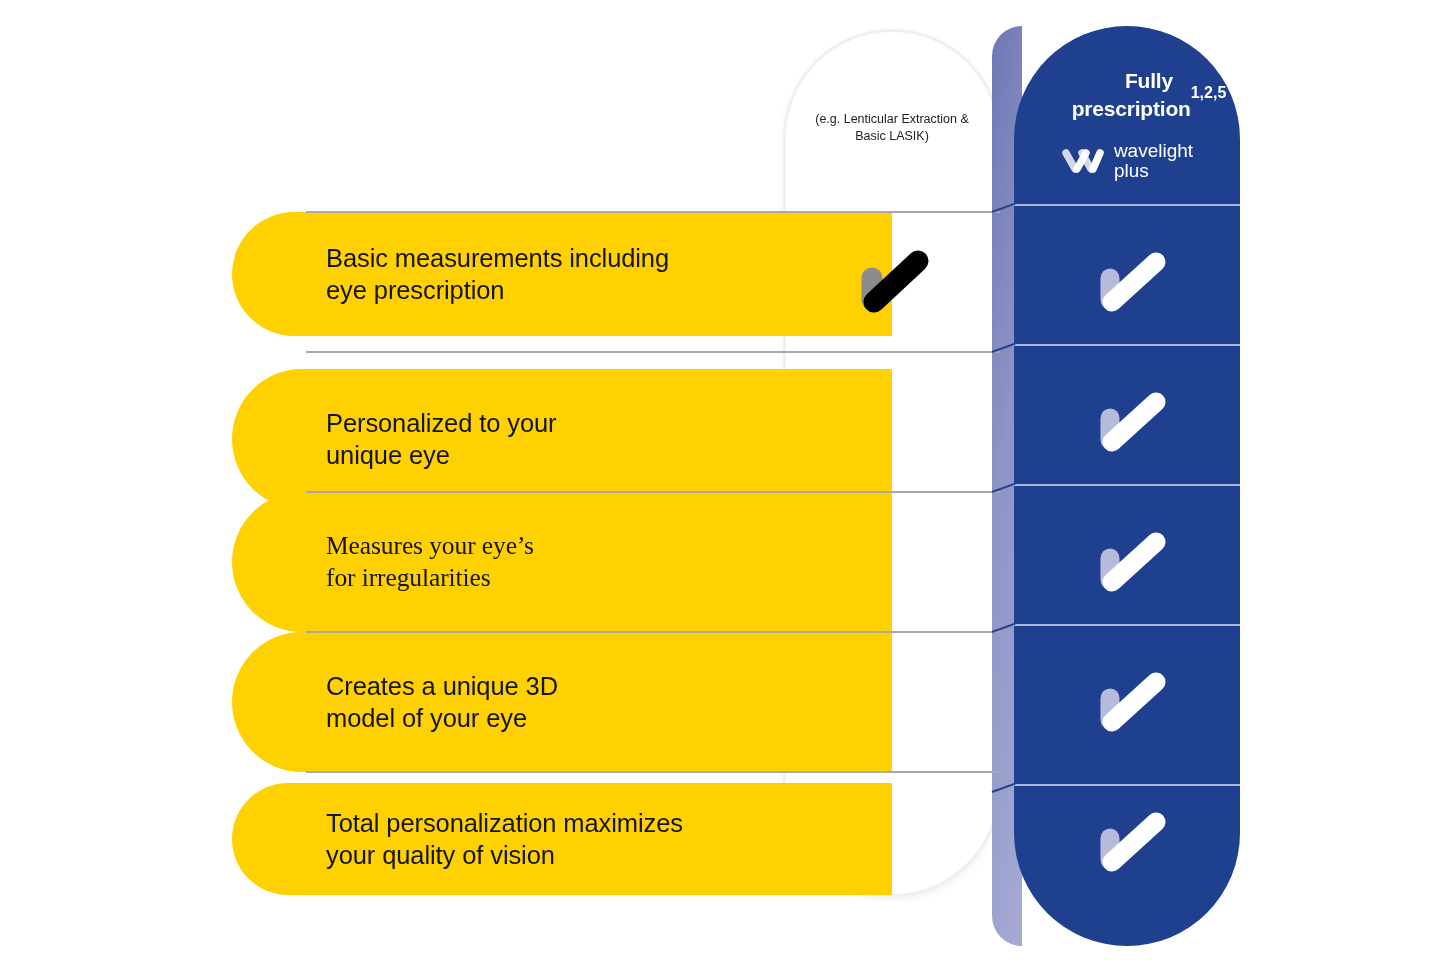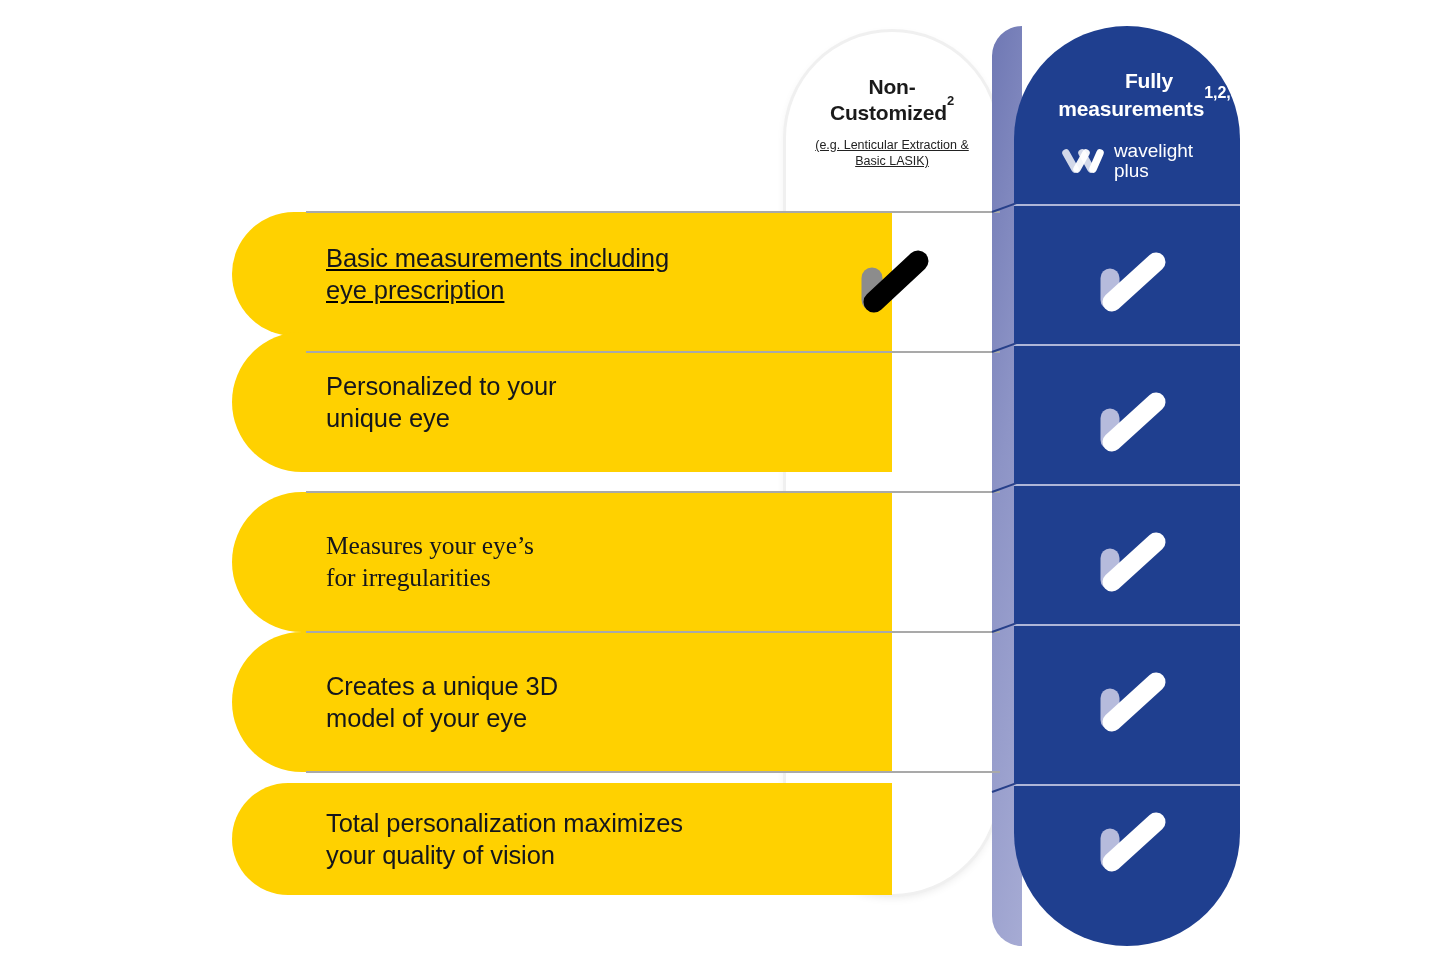--- a/index.html
+++ b/index.html
@@ -181,35 +181,31 @@
   .check { position: absolute; z-index: 7; }
   .check svg { display: block; }
 </style>
 </head>
 <body>
 
 <div id="stage">
 
   <div class="col-white">
     <div class="col-white-head">
-      <div class="white-title">
-        <span>Non-</span><br>
-        <span>Customized</span><sup>2</sup>
-      </div>
-      <div class="white-sub" style="white-space:pre-line;text-decoration:underline;">(e.g. Lenticular Extraction &amp;
+      <div class="white-sub" style="white-space:pre-line;">(e.g. Lenticular Extraction &amp;
 Basic LASIK)</div>
     </div>
   </div>
 
   <div class="rows">
-    <div class="row-yellow" style="top:212px;height:124px;text-decoration:underline;">
+    <div class="row-yellow" style="top:212px;height:124px;">
       <div class="row-label">Basic measurements including
 eye prescription</div>
     </div>
-    <div class="row-yellow" style="top:332px;height:140px;">
+    <div class="row-yellow" style="top:369px;height:140px;">
       <div class="row-label">Personalized to your
 unique eye</div>
     </div>
     <div class="row-yellow" style="top:492px;height:140px;font-family:Liberation Serif, serif;">
       <div class="row-label">Measures your eye’s
 for irregularities</div>
     </div>
     <div class="row-yellow" style="top:632px;height:140px;">
       <div class="row-label">Creates a unique 3D
 model of your eye</div>
@@ -219,21 +215,21 @@
 your quality of vision</div>
     </div>
   </div>
 
   <div class="col-blue-wrap">
     <div class="col-blue-bevel"></div>
     <div class="col-blue"></div>
     <div class="col-blue-head">
       <div class="blue-title">
         <span>Fully</span><br>
-        <span>measurements</span><sup>1,2,5</sup>
+        <span>prescription</span><sup>1,2,5</sup>
       </div>
       <div class="brand">
         <span class="brand-mark">
           <svg viewBox="0 0 44 30" width="44" height="30" aria-hidden="true">
             <g stroke-linecap="round" stroke-width="7.5" fill="none">
               <line x1="5" y1="7" x2="14" y2="23" stroke="#ffffff" opacity="0.80"></line>
               <line x1="16" y1="23" x2="25" y2="7" stroke="#ffffff" opacity="0.95"></line>
               <line x1="21" y1="7" x2="30" y2="23" stroke="#ffffff" opacity="0.80"></line>
               <line x1="32" y1="23" x2="39" y2="7" stroke="#ffffff" opacity="1"></line>
             </g>

